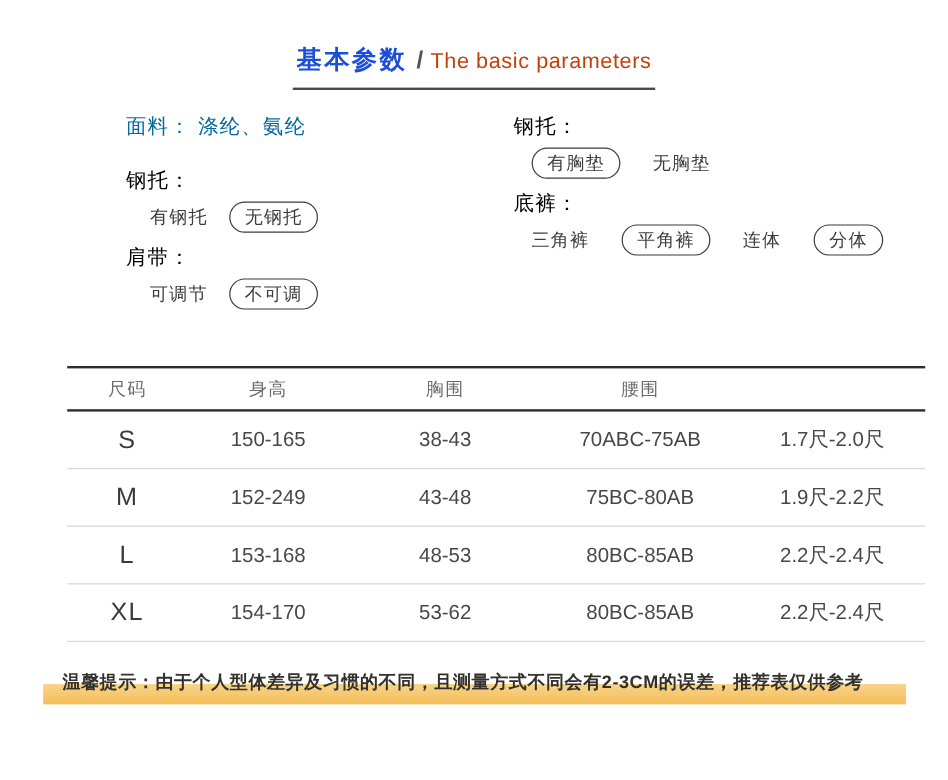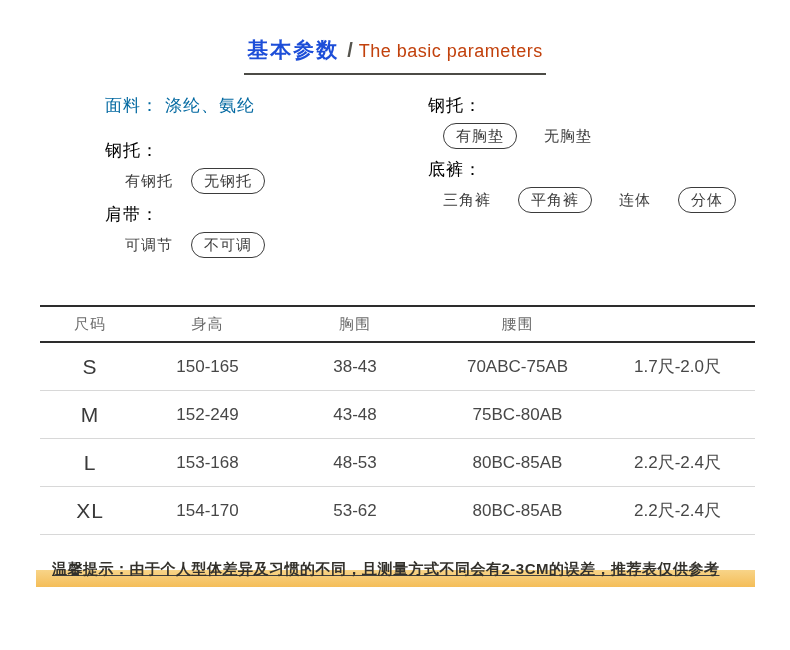--- a/index.html
+++ b/index.html
@@ -30,37 +30,37 @@
   .spec-col.left  .options { padding-left:20px; gap:18px; }
   .spec-col.right .options { padding-left:15px; gap:27px; }
   .opt { font-size:15px; color:#3d3d3d; letter-spacing:1px; white-space:nowrap; }
   .opt.pill {
     display:inline-flex; align-items:center; justify-content:center;
     height:26px; padding:0 12px;
     border:1px solid #3b3b3b; border-radius:14px;
   }
 
   
-  .size-table { position:absolute; left:40px; top:305px; width:715px; }
+  .size-table { position:absolute; left:56px; top:305px; width:715px; }
   .t-row {
     display:grid;
     grid-template-columns:100px 135px 160px 165px 155px;
     align-items:center; text-align:center;
   }
   .t-head {
     height:38px;
     border-top:2px solid #2d2d2d;
     border-bottom:2px solid #2d2d2d;
     color:#6b6b6b; font-size:15px; letter-spacing:1px;
   }
   .t-body { height:48px; border-bottom:1px solid #d8d8d8; font-size:17px; color:#474747; }
   .t-body .cell-size { font-size:21px; color:#3a3a3a; letter-spacing:1px; }
 
   
-  .tip { position:absolute; left:36px; top:558px; width:719px; height:30px;text-decoration:underline; }
+  .tip { position:absolute; left:36px; top:558px; width:719px; height:30px; }
   .tip-band {
     position:absolute; left:0; right:0; top:12px; height:17px; z-index:0;
     background:linear-gradient(180deg,#f8d488,#f4bd58);
   }
   .tip-text {
     position:relative; z-index:1; padding-left:16px;
     font-size:15px; font-weight:bold; color:#33312c; letter-spacing:0.5px;
     line-height:22px; white-space:nowrap;
   }
 </style>
@@ -122,20 +122,21 @@
     <div>38-43</div>
     <div>70ABC-75AB</div>
     <div>1.7尺-2.0尺</div>
   </div>
 
   <div class="t-row t-body">
     <div class="cell-size">M</div>
     <div>152-249</div>
     <div>43-48</div>
     <div>75BC-80AB</div>
+    <div>1.9尺-2.2尺</div>
   </div>
 
   <div class="t-row t-body">
     <div class="cell-size">L</div>
     <div>153-168</div>
     <div>48-53</div>
     <div>80BC-85AB</div>
     <div>2.2尺-2.4尺</div>
   </div>
 

